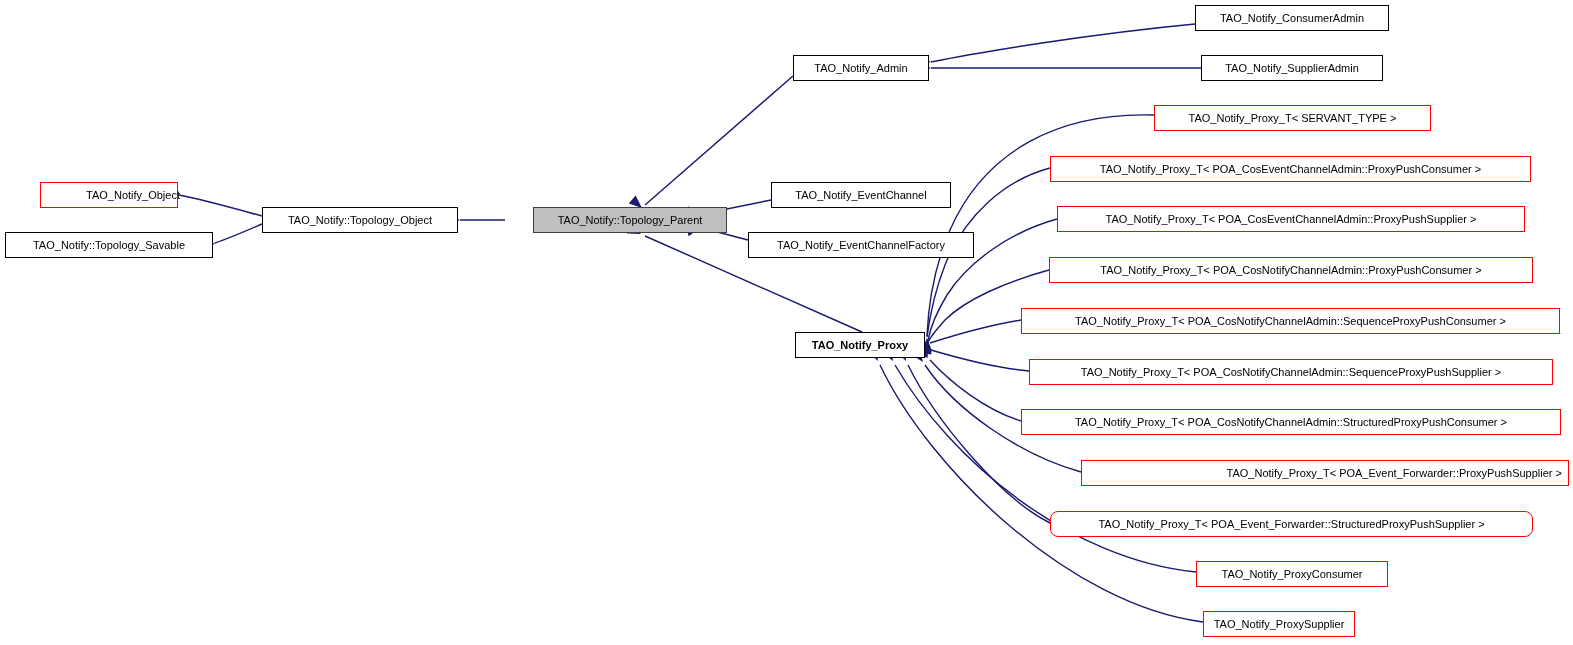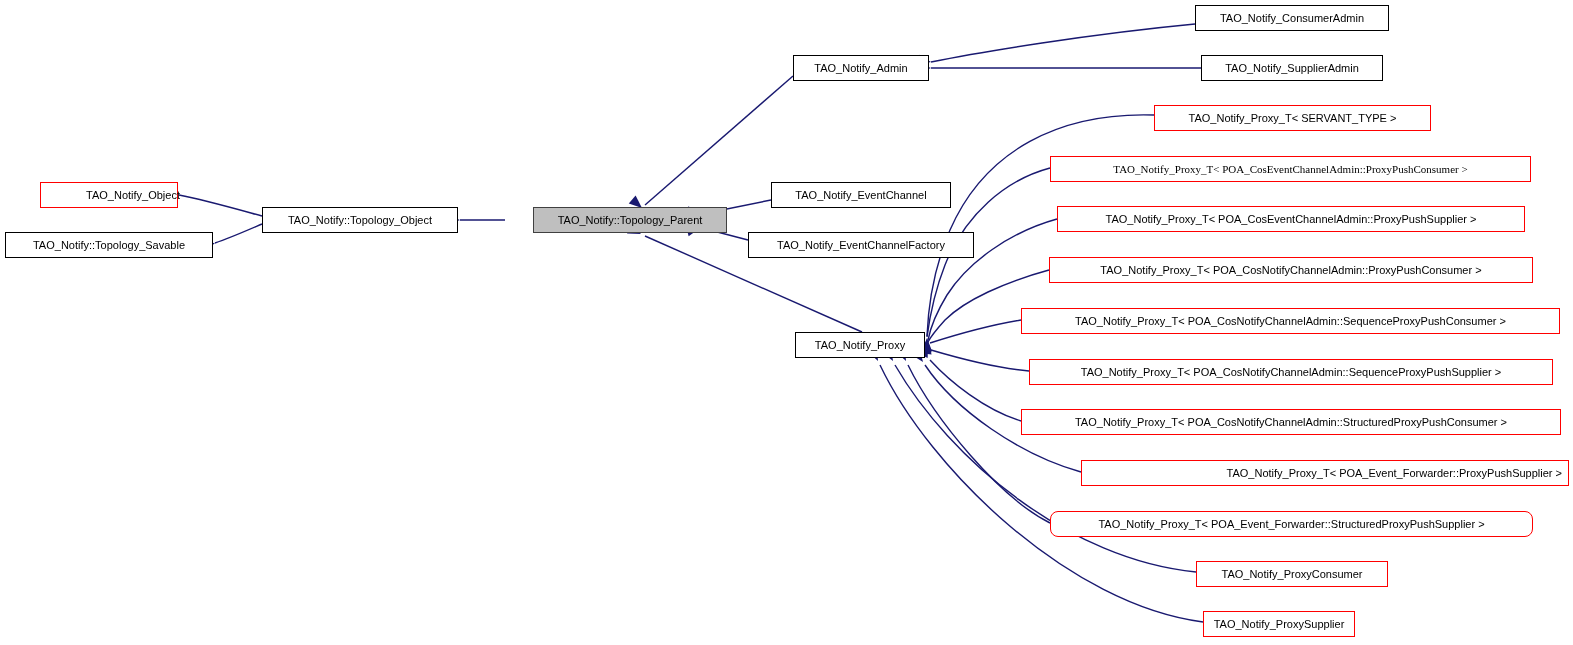--- a/index.html
+++ b/index.html
@@ -118,33 +118,33 @@
       </div>
       <div class="node" style="left: 793px; top: 55px; width: 136px; height: 26px;">
         <span class="label">TAO_Notify_Admin</span>
       </div>
       <div class="node" style="left: 771px; top: 182px; width: 180px; height: 26px;">
         <span class="label">TAO_Notify_EventChannel</span>
       </div>
       <div class="node" style="left: 748px; top: 232px; width: 226px; height: 26px;">
         <span class="label">TAO_Notify_EventChannelFactory</span>
       </div>
-      <div class="node" style="left: 795px; top: 332px; width: 130px; height: 26px;">
+      <div class="node" style="left: 795px; top: 332px; width: 130px; height: 26px; font-weight: bold;">
         <span class="label">TAO_Notify_Proxy</span>
       </div>
       <div class="node" style="left: 1195px; top: 5px; width: 194px; height: 26px;">
         <span class="label">TAO_Notify_ConsumerAdmin</span>
       </div>
       <div class="node" style="left: 1201px; top: 55px; width: 182px; height: 26px;">
         <span class="label">TAO_Notify_SupplierAdmin</span>
       </div>
       <div class="node red" style="left: 1154px; top: 105px; width: 277px; height: 26px;">
         <span class="label">TAO_Notify_Proxy_T&lt; SERVANT_TYPE &gt;</span>
       </div>
-      <div class="node red" style="left: 1050px; top: 156px; width: 481px; height: 26px; font-family: Liberation Serif, serif;">
+      <div class="node red" style="left: 1050px; top: 156px; width: 481px; height: 26px;">
         <span class="label">TAO_Notify_Proxy_T&lt; POA_CosEventChannelAdmin::ProxyPushConsumer &gt;</span>
       </div>
       <div class="node red" style="left: 1057px; top: 206px; width: 468px; height: 26px;">
         <span class="label">TAO_Notify_Proxy_T&lt; POA_CosEventChannelAdmin::ProxyPushSupplier &gt;</span>
       </div>
       <div class="node red" style="left: 1049px; top: 257px; width: 484px; height: 26px;">
         <span class="label">TAO_Notify_Proxy_T&lt; POA_CosNotifyChannelAdmin::ProxyPushConsumer &gt;</span>
       </div>
       <div class="node red" style="left: 1021px; top: 308px; width: 539px; height: 26px;">
         <span class="label">TAO_Notify_Proxy_T&lt; POA_CosNotifyChannelAdmin::SequenceProxyPushConsumer &gt;</span>

